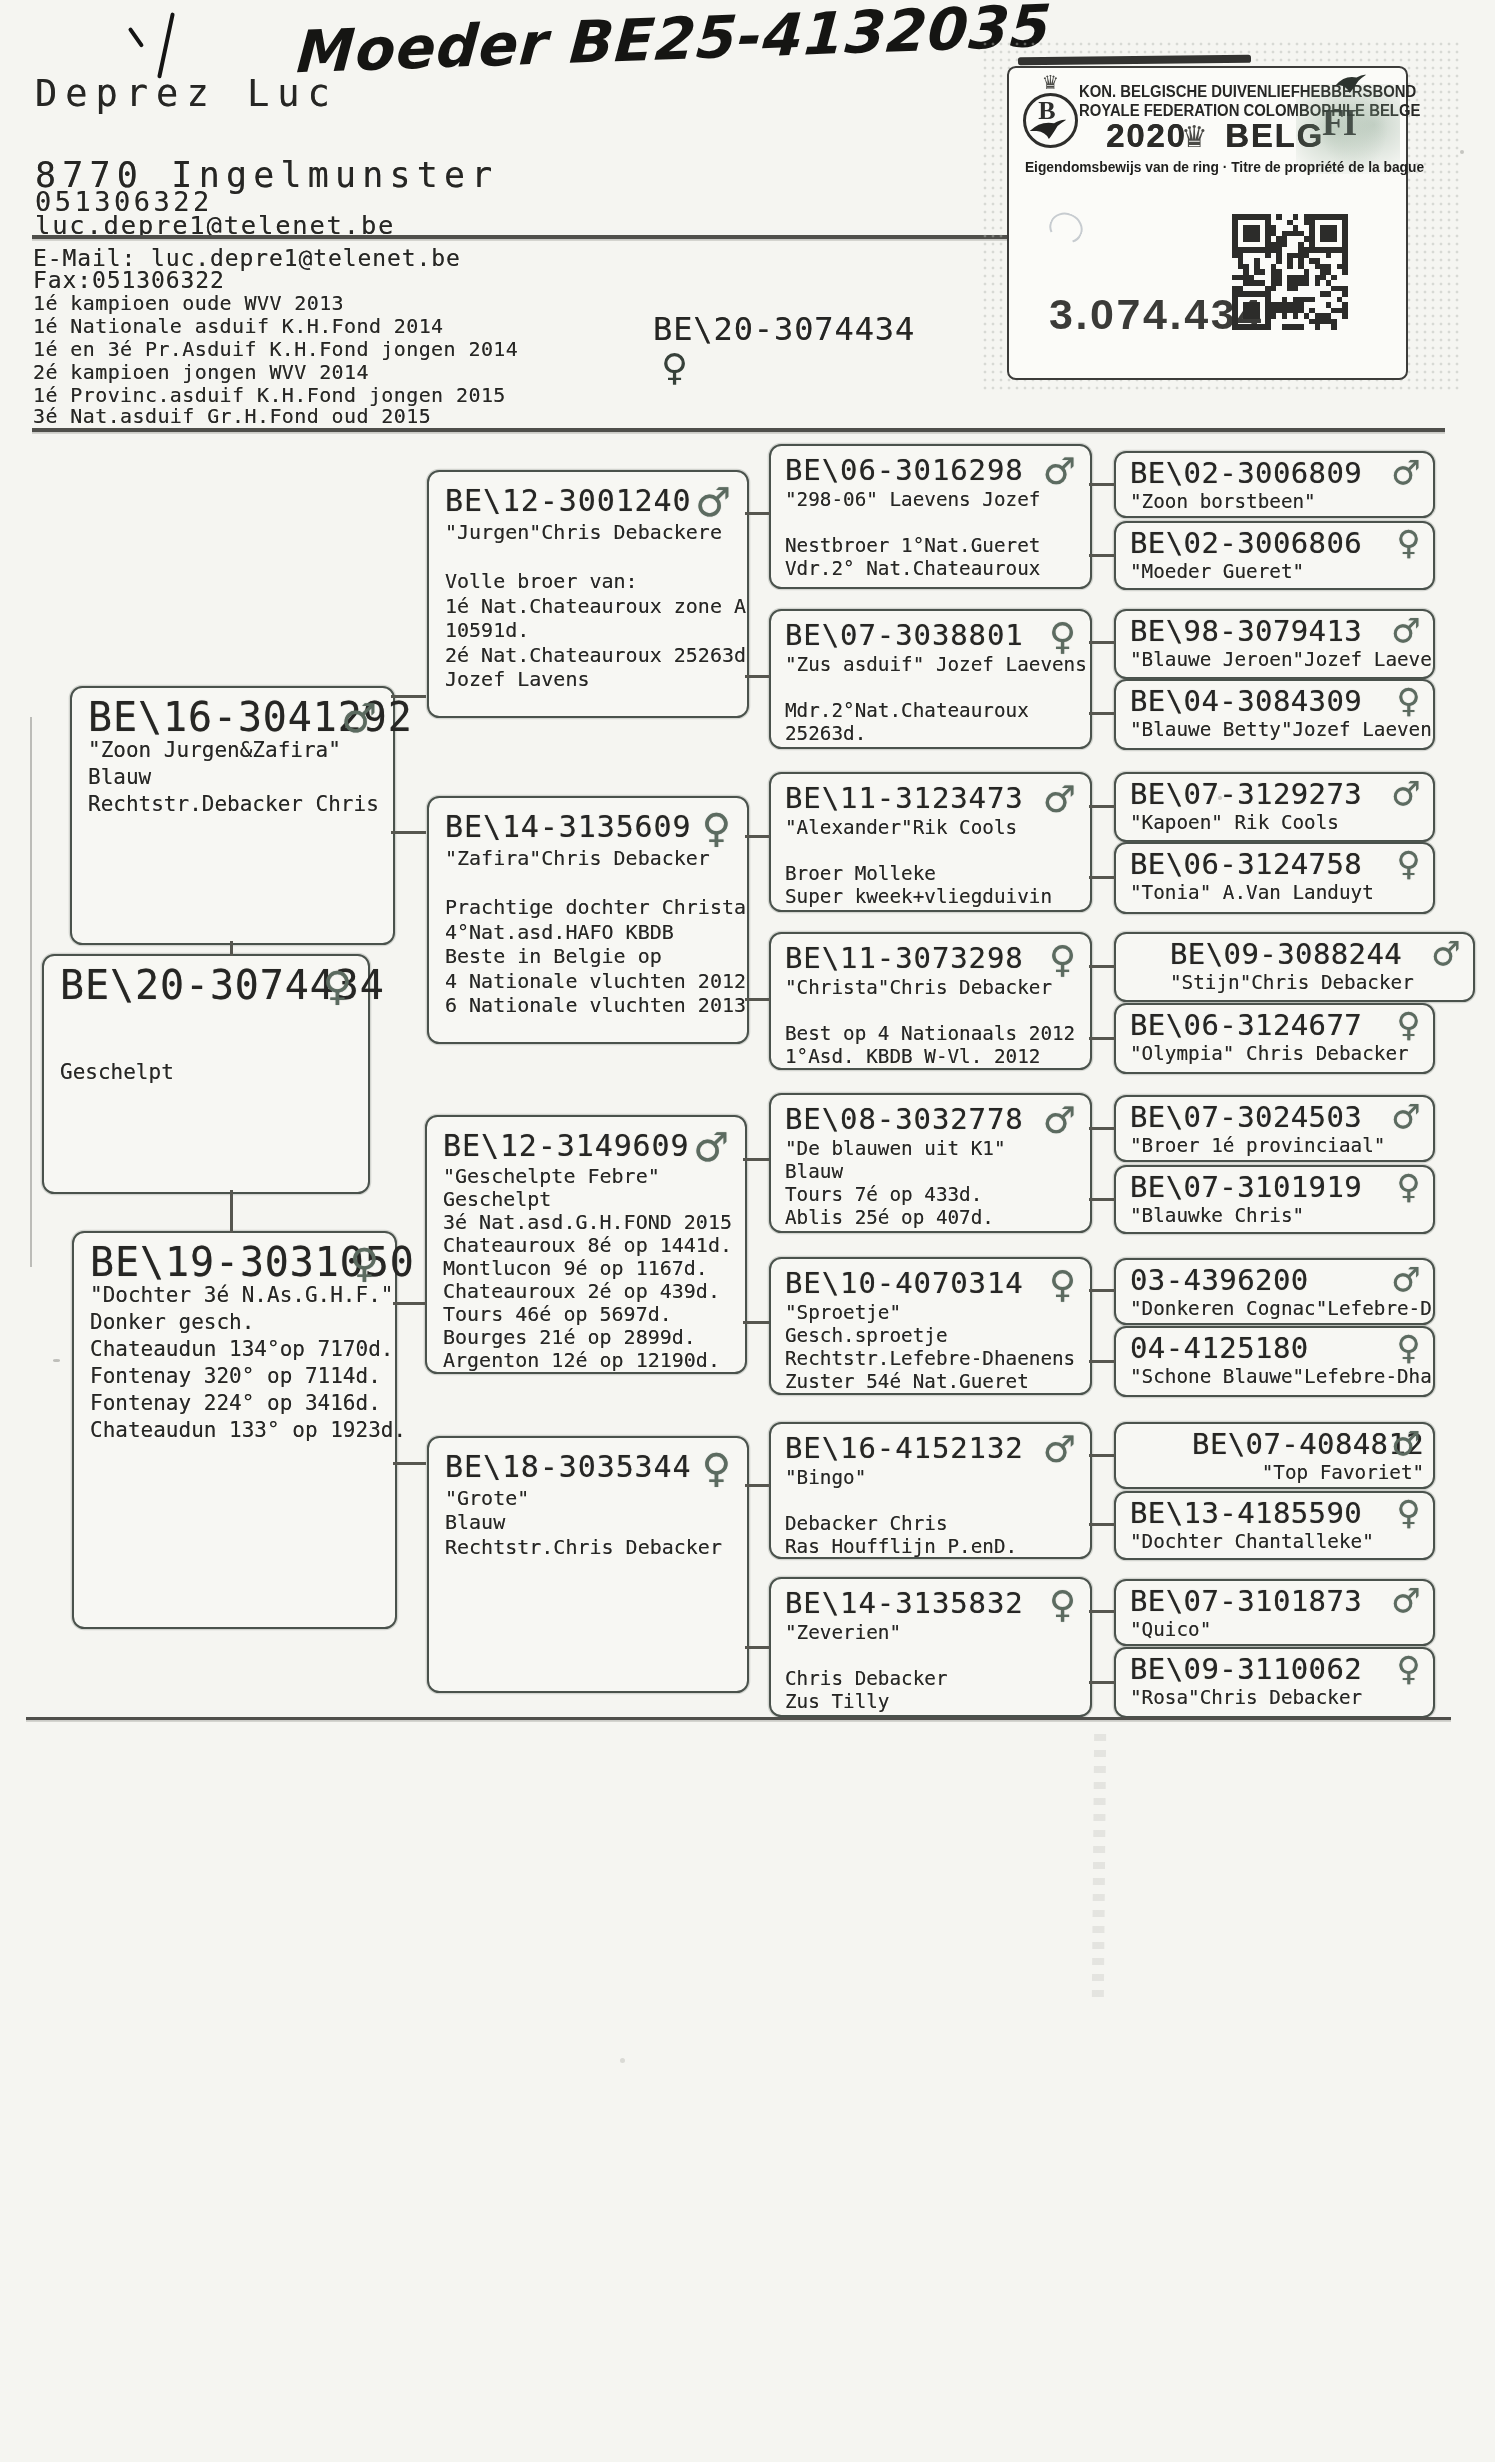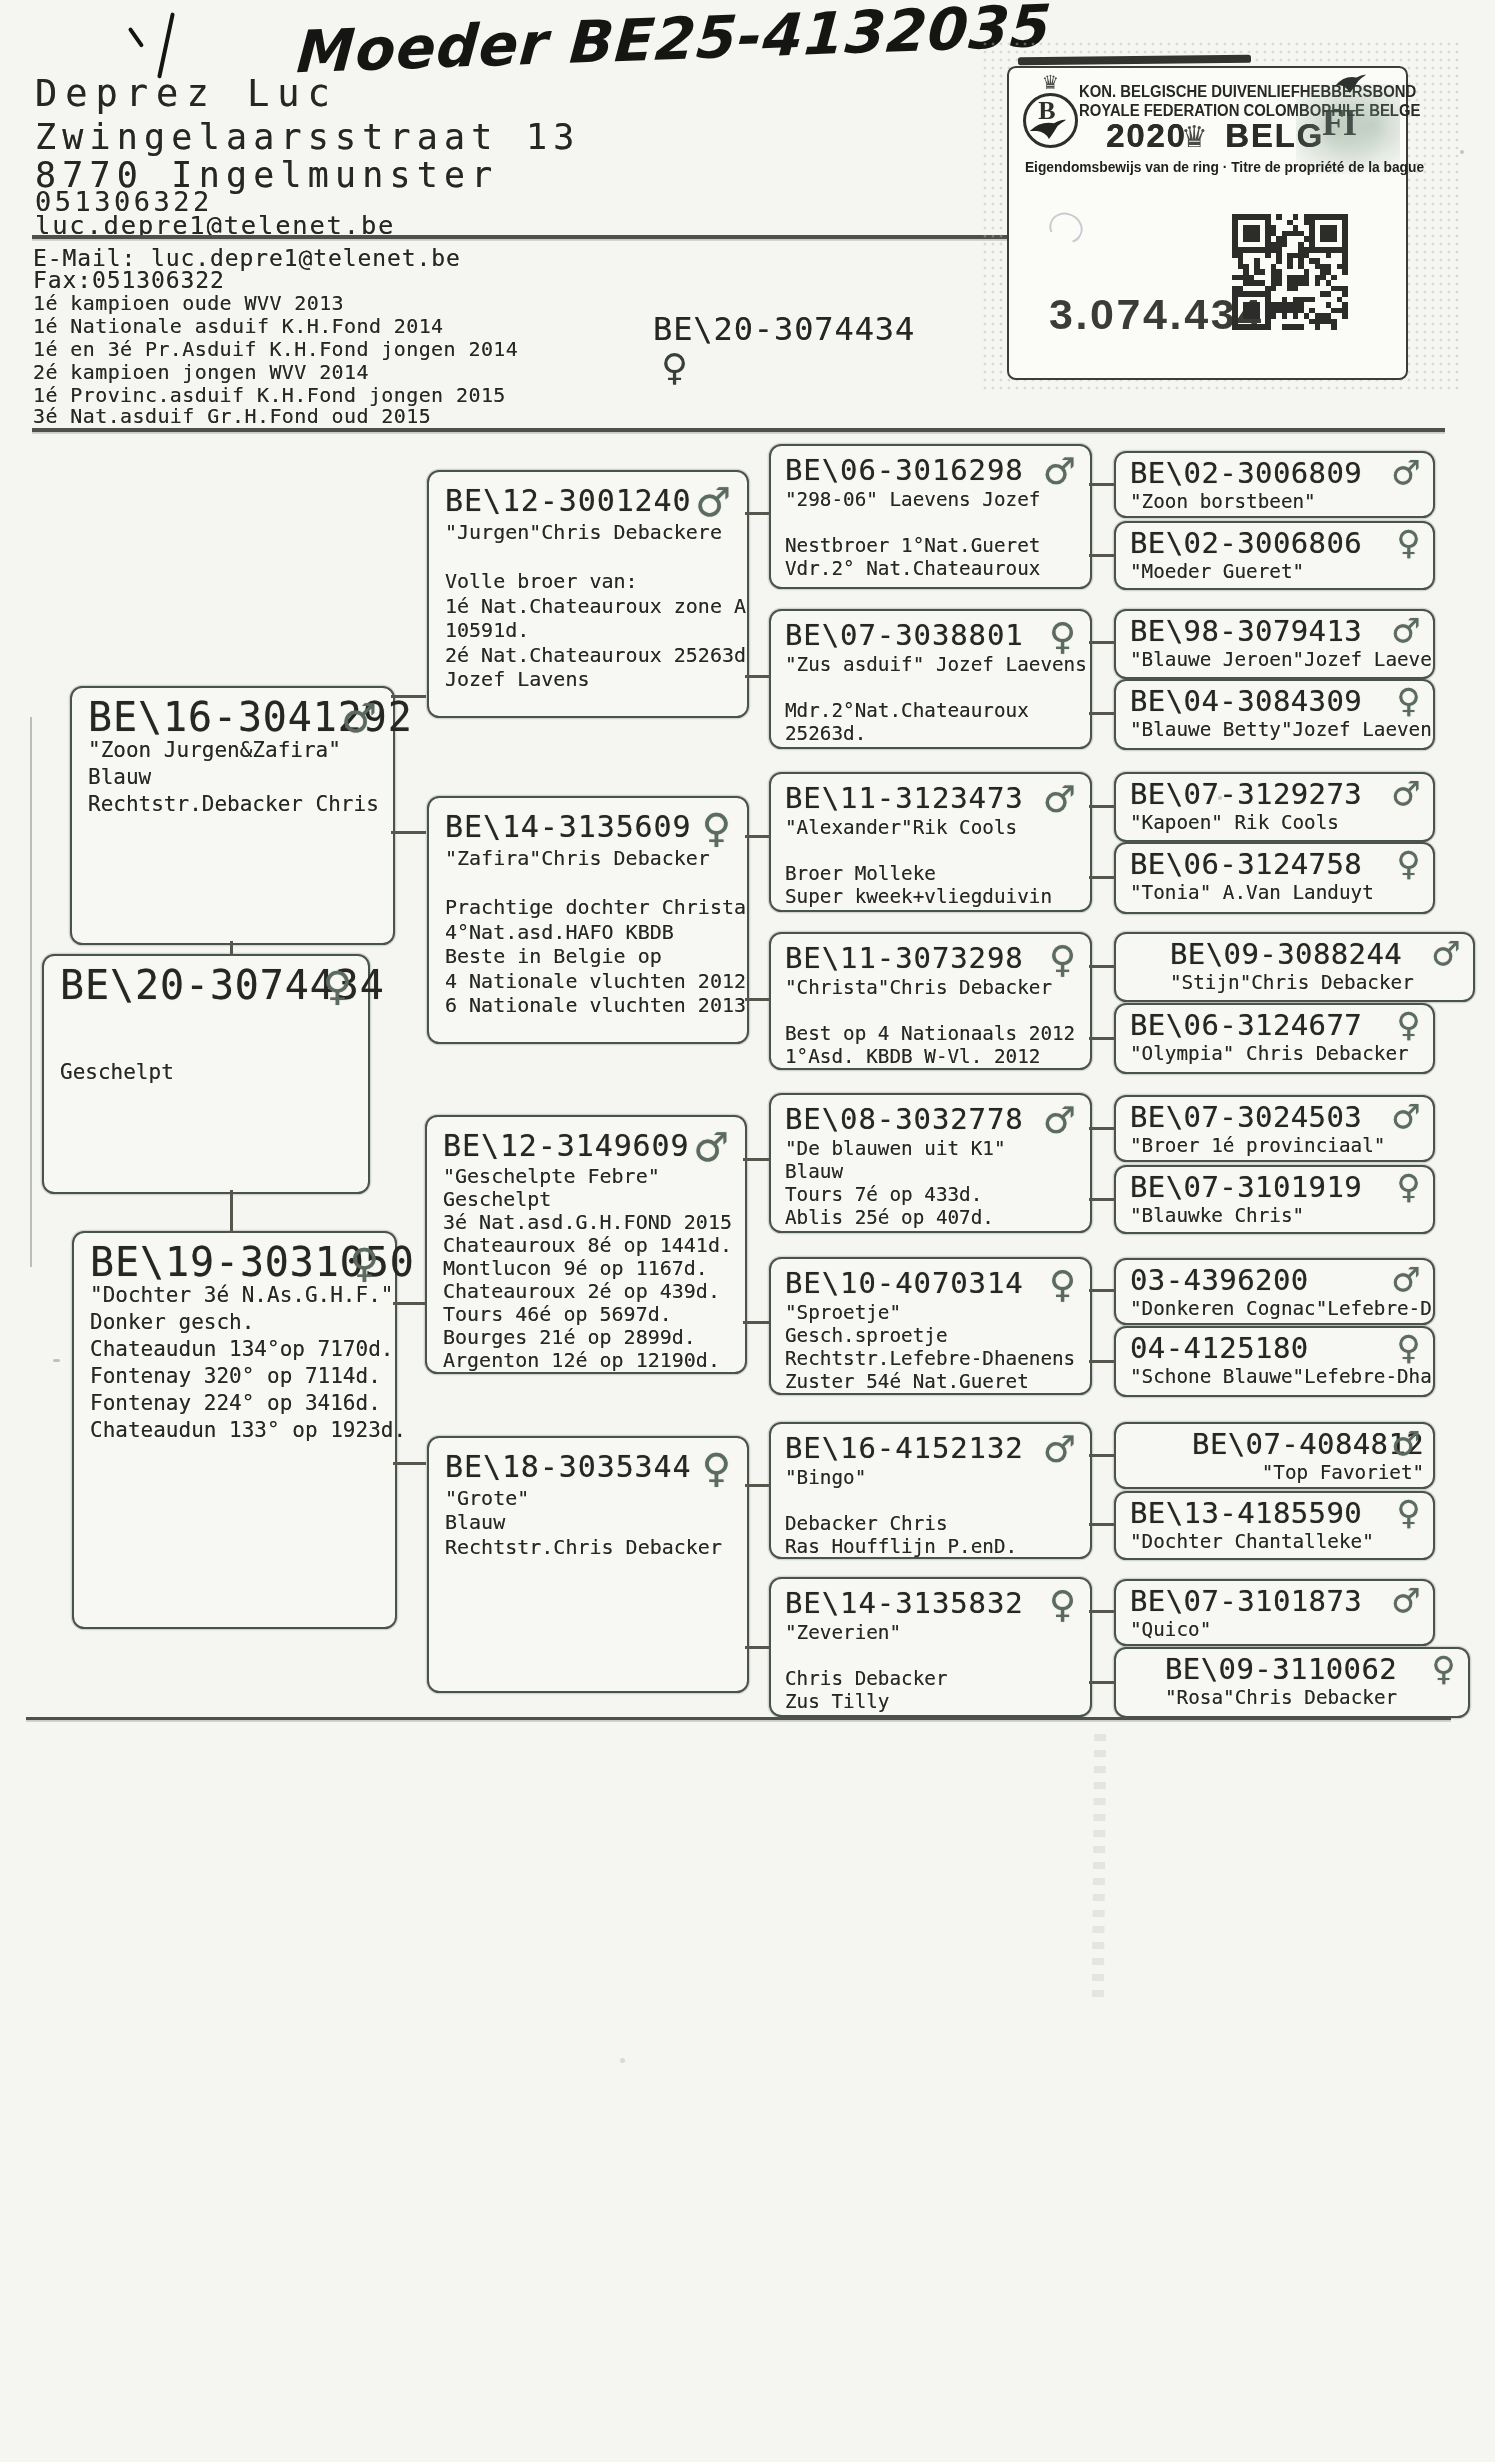--- a/index.html
+++ b/index.html
@@ -57,21 +57,20 @@
 <body>
 
 <div class="page">
 
   <div class="abs penstroke" style="left:134px;top:26px;width:3.5px;height:23px;transform:rotate(-35deg);"></div>
   <div class="abs penstroke" style="left:164px;top:12.3px;width:4.4px;height:67px;transform:rotate(12deg);"></div>
 
   <div class="abs hw" style="left:297px;top:5.3px;font-size:58px;">Moeder BE25-4132035</div>
 
   <div class="abs t" style="left:35px;top:72px;font-size:37px;letter-spacing:8px;">Deprez Luc</div>
-  <div class="abs t" style="left:35px;top:117px;font-size:35px;letter-spacing:6.2px;">Zwingelaarsstraat 13</div>
   <div class="abs t" style="left:35px;top:155px;font-size:35px;letter-spacing:6.2px;">8770 Ingelmunster</div>
   <div class="abs t" style="left:35px;top:186px;font-size:27px;letter-spacing:3.5px;">051306322</div>
   <div class="abs t" style="left:35px;top:210px;font-size:25.5px;letter-spacing:1.8px;">luc.depre1@telenet.be</div>
 
   <div class="abs rule" style="left:32px;top:235px;width:1164px;height:3.5px;"></div>
 
   <div class="abs t" style="left:33px;top:245px;font-size:23px;letter-spacing:0.9px;">E-Mail: luc.depre1@telenet.be</div>
   <div class="abs t" style="left:33px;top:267px;font-size:23px;letter-spacing:0.9px;">Fax:051306322</div>
 
   <div class="abs t" style="left:33px;top:291px;font-size:20px;letter-spacing:0.4px;">1é kampioen oude WVV 2013</div>
@@ -627,21 +626,21 @@
           <div class="bx-line">"Dochter Chantalleke"</div>
         </div>
       </div>
       <div class="box t gen4" style="left: 1114px; top: 1579px; width: 317px; height: 63px;">
         <div class="bx-pad">
           <span class="ring">BE\07-3101873</span>
           <span class="sexsym">♂</span>
           <div class="bx-line">"Quico"</div>
         </div>
       </div>
-      <div class="box t gen4" style="left: 1114px; top: 1647px; width: 317px; height: 67px; padding-left: 35px;">
+      <div class="box t gen4" style="left: 1114px; top: 1647px; width: 317px; height: 67px;">
         <div class="bx-pad">
           <span class="ring">BE\09-3110062</span>
           <span class="sexsym">♀</span>
           <div class="bx-line">"Rosa"Chris Debacker</div>
         </div>
       </div>
       <div class="hline" style="left: 391px; top: 695px; width: 35px;"></div>
       <div class="hline" style="left: 391px; top: 831px; width: 35px;"></div>
       <div class="hline" style="left: 393px; top: 1302px; width: 33px;"></div>
       <div class="hline" style="left: 393px; top: 1462px; width: 33px;"></div>

